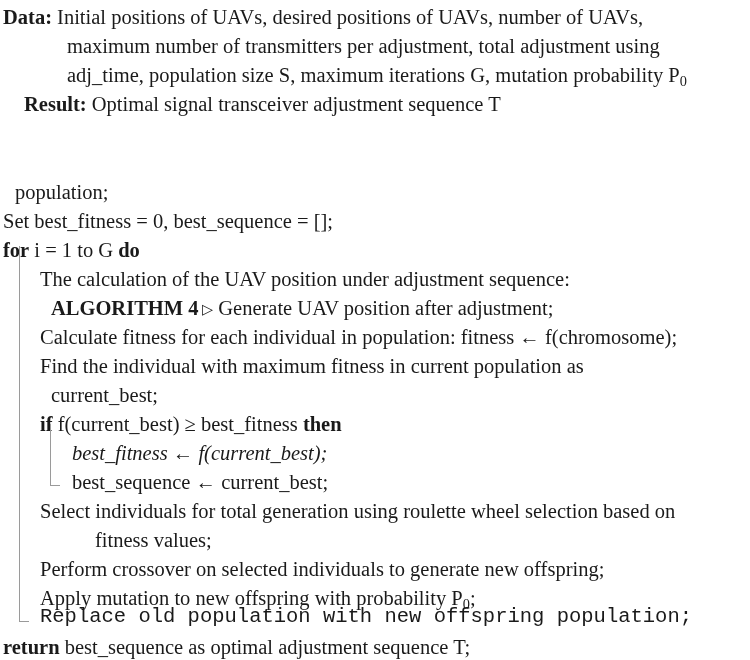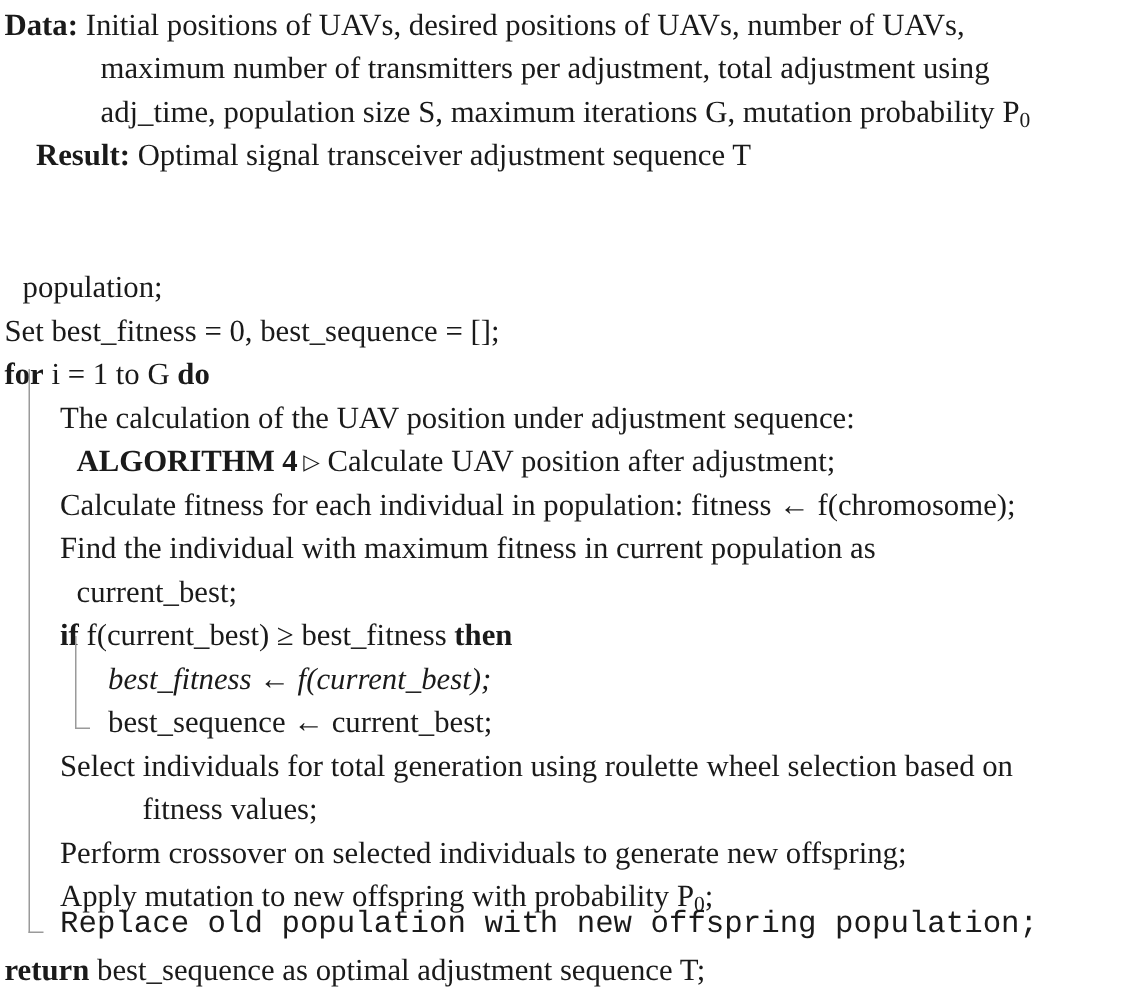--- a/index.html
+++ b/index.html
@@ -48,21 +48,21 @@
 
   <div class="ln" style="left:15px; top:180px;">population;</div>
 
   <div class="ln" style="left:3px; top:209px;"><span>Set </span><span class="i">best_fitness</span><span> = 0, </span><span class="i">best_sequence</span><span> = [];</span></div>
 
   <div class="ln" style="left:3px; top:238px;"><span class="b">for</span><span class="i"> i</span><span> = 1 </span><span class="i">to</span><span class="i"> G </span><span class="b">do</span></div>
 
   <div class="bar-outer"></div>
 
   <div class="ln" style="left:40px; top:267px;">The calculation of the UAV position under adjustment sequence:</div>
-  <div class="ln" style="left:51px; top:296px;"><span class="b">ALGORITHM 4</span><span class="tri"> ▷</span><span> Calculate UAV position after adjustment;</span></div>
+  <div class="ln" style="left:51px; top:296px;"><span class="b">ALGORITHM 4</span><span class="tri"> ▷</span><span> Generate UAV position after adjustment;</span></div>
 
   <div class="ln" style="left:40px; top:325px;"><span>Calculate fitness for each individual in population: </span><span class="i">fitness ← f(chromosome)</span><span>;</span></div>
 
   <div class="ln" style="left:40px; top:354px;">Find the individual with maximum fitness in current population as</div>
   <div class="ln" style="left:51px; top:383px;"><span class="i">current_best</span><span>;</span></div>
 
   <div class="ln" style="left:40px; top:412px;"><span class="b">if</span><span class="i"> f(current_best) ≥ best_fitness </span><span class="b">then</span></div>
 
   <div class="bar-inner"></div>
 

